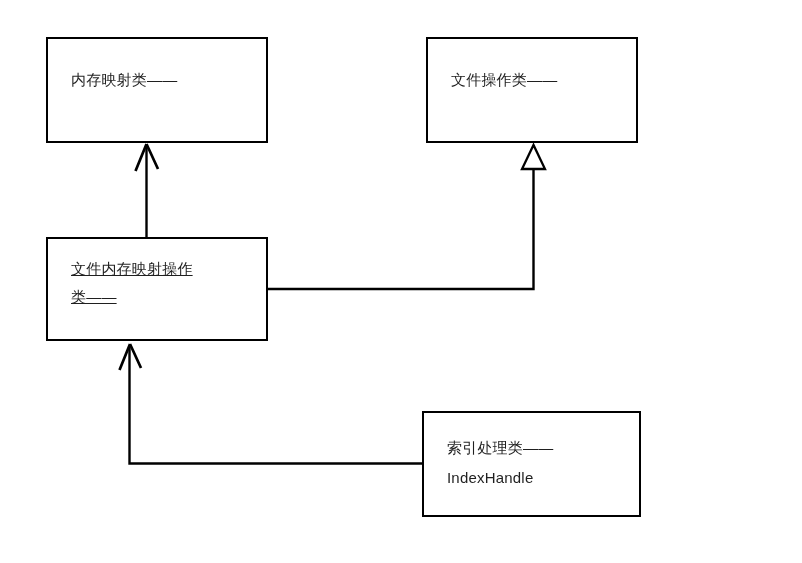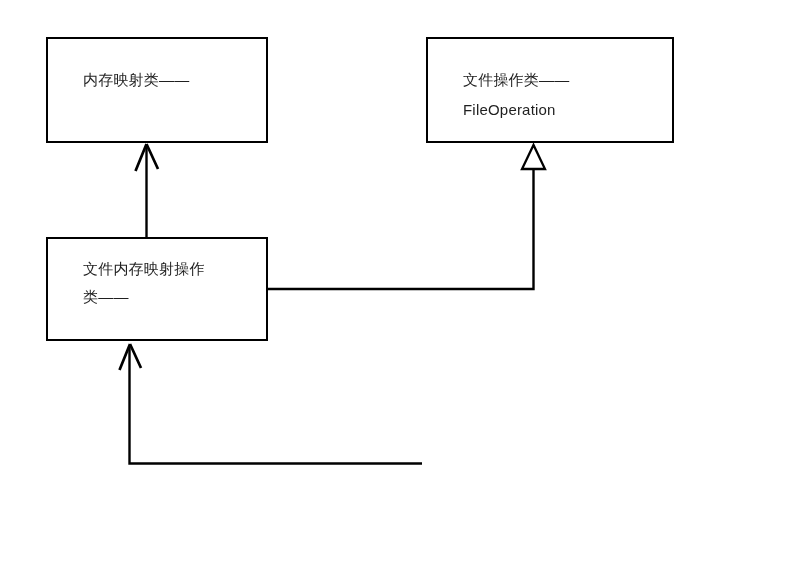--- a/index.html
+++ b/index.html
@@ -23,37 +23,36 @@
     height: 563px;
   }
   .node {
     position: absolute;
     box-sizing: border-box;
     background: #ffffff;
     border: 2px solid #000000;
     color: #1f1f1f;
     font-size: 15px;
     letter-spacing: 0.2px;
-    padding-left: 12px;
   }
   .node .nline {
     padding-left: 23px;
     white-space: nowrap;
   }
   .node-mmapfile {
     left: 46px; top: 37px; width: 222px; height: 106px;
     padding-top: 26px; line-height: 30px;
   }
   .node-fileoperation {
-    left: 426px; top: 37px; width: 248px; height: 106px;
+    left: 426px; top: 37px; width: 212px; height: 106px;
     padding-top: 26px; line-height: 30px;
   }
   .node-mmapfileoperation {
     left: 46px; top: 237px; width: 222px; height: 104px;
-    padding-top: 16px; line-height: 28px;
+    padding-top: 16px; line-height: 28px; text-decoration: underline;
   }
   .node-indexhandle {
     left: 422px; top: 411px; width: 219px; height: 106px;
     padding-top: 20px; line-height: 30px;
   }
 </style>
 </head>
 <body>
 
 <div class="canvas">
@@ -75,22 +74,25 @@
       <path d="M130 344 L119.5 370 M130 344 L141 368" stroke="#000000" stroke-width="2.7" fill="none"></path>
     </g>
   </svg>
 
   <div class="node node-mmapfile">
     <div class="nline">内存映射类——</div>
   </div>
 
   <div class="node node-fileoperation">
     <div class="nline">文件操作类——</div>
-    <div class="nline">FileOperation</div>
   </div>
 
   <div class="node node-mmapfileoperation">
     <div class="nline">文件内存映射操作</div>
     <div class="nline">类——</div>
   </div>
 
+  <div class="node node-indexhandle">
+    <div class="nline">索引处理类——</div>
+    <div class="nline">IndexHandle</div>
+  </div>
 
 </div>
 
 </body></html>

